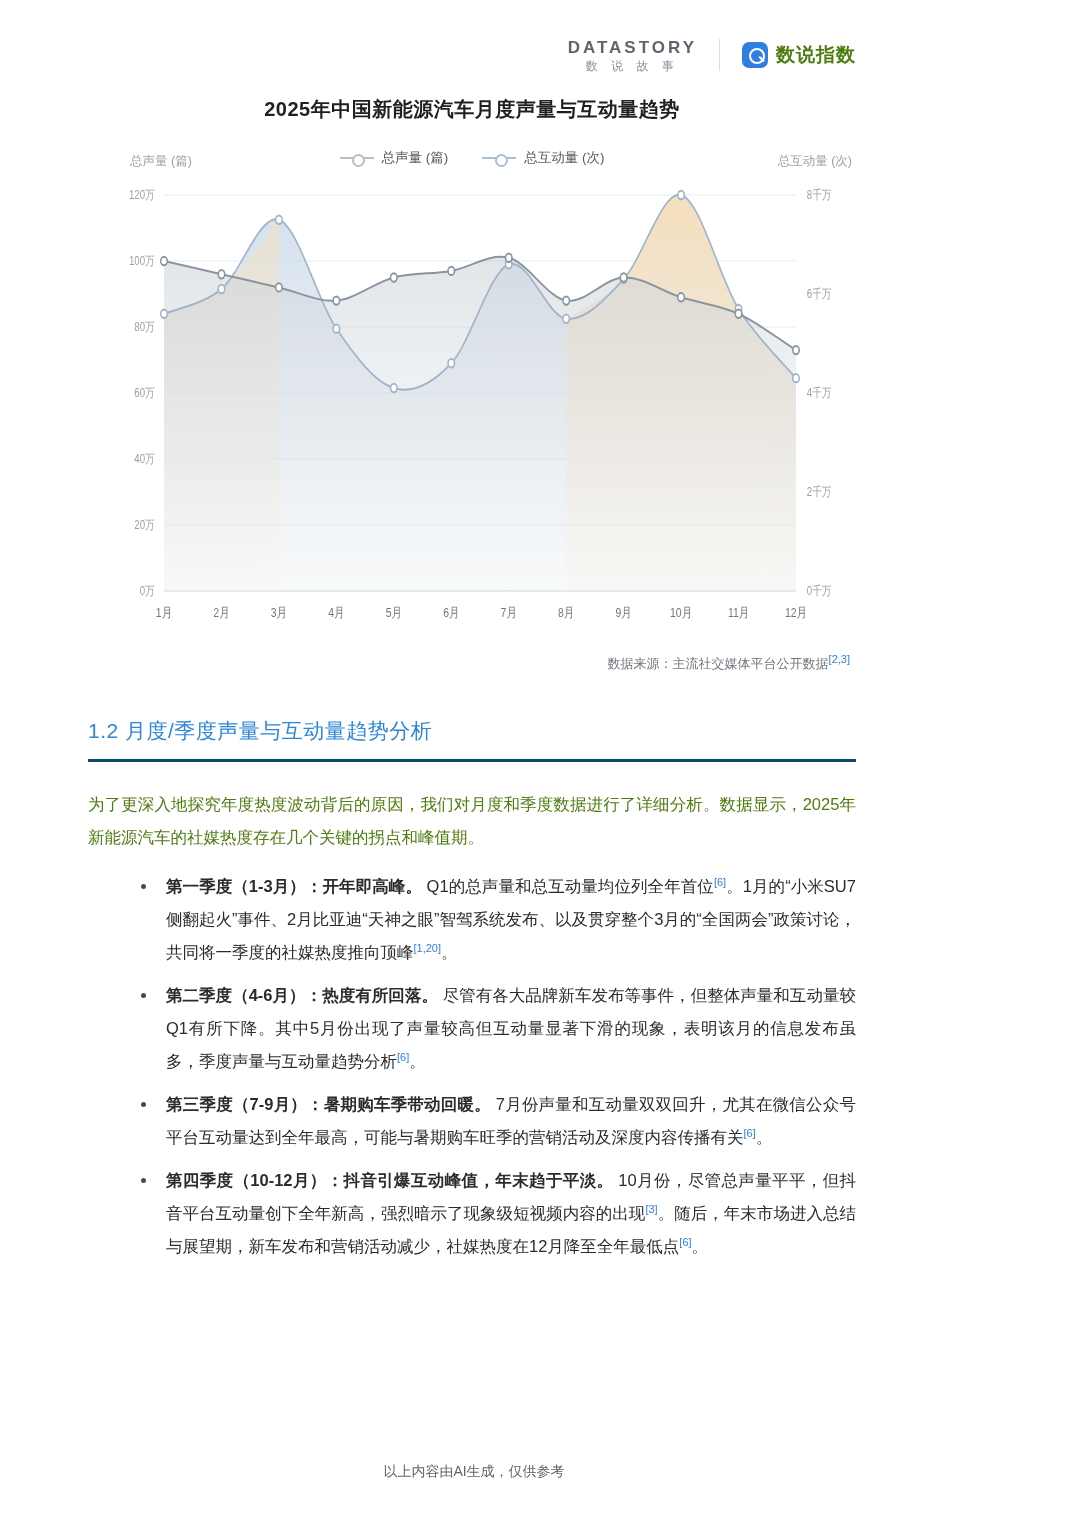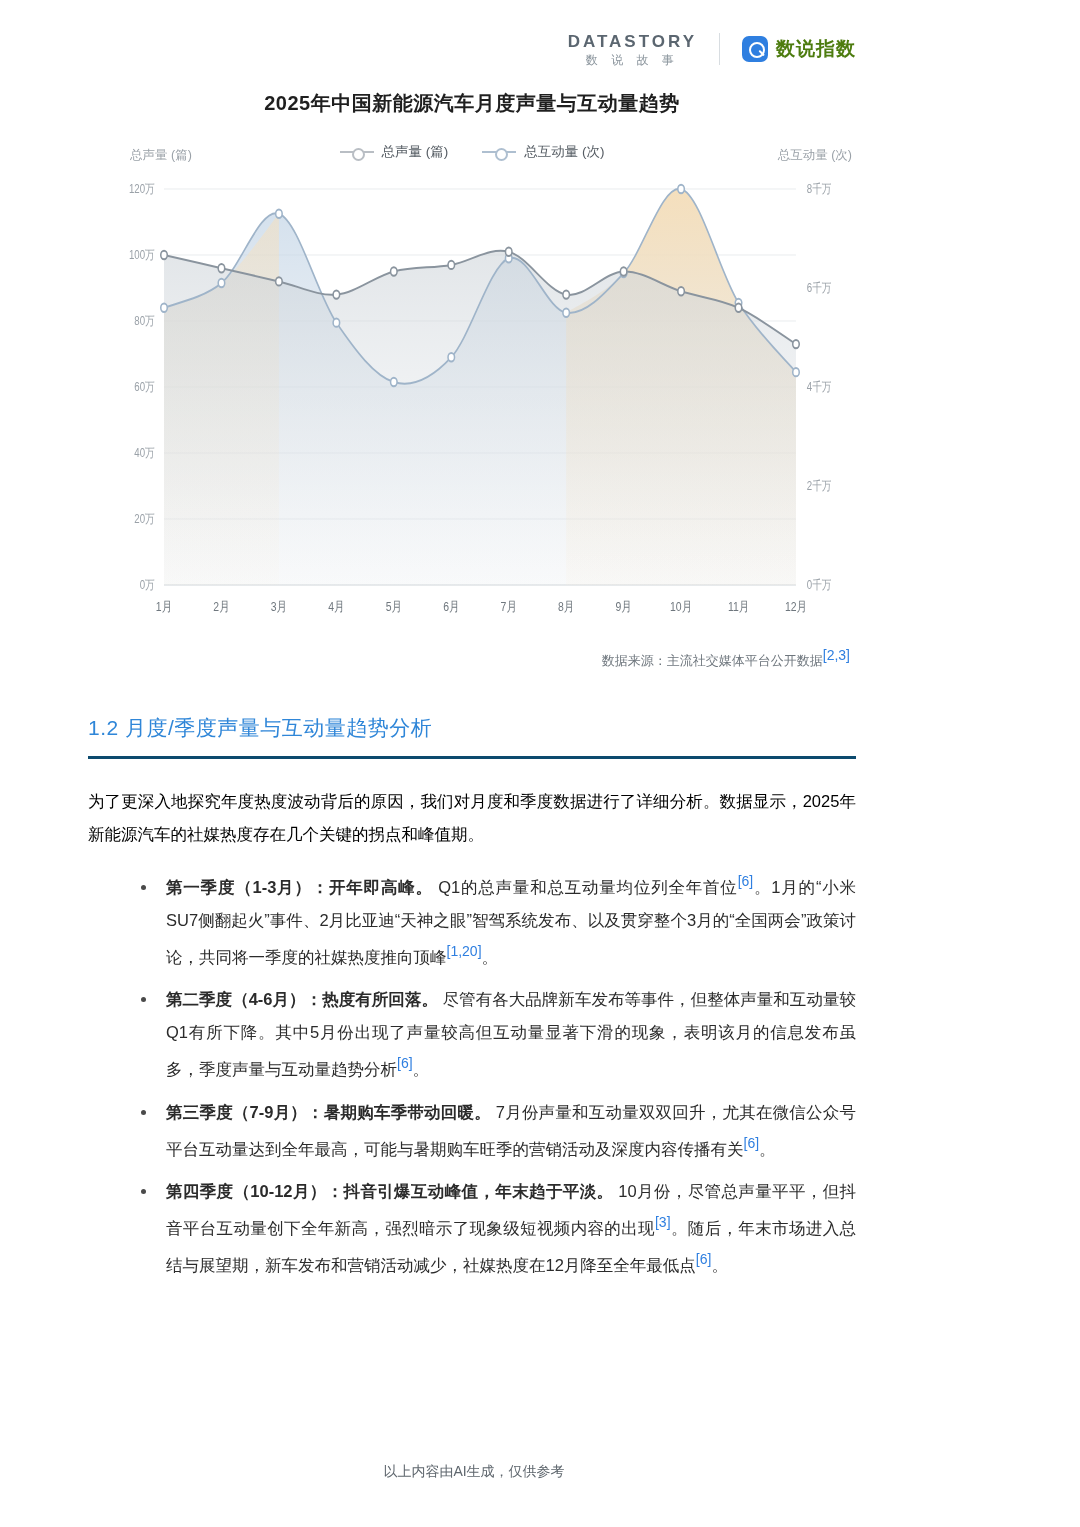--- a/index.html
+++ b/index.html
@@ -3,21 +3,21 @@
 <meta charset="utf-8">
 <style>
   * { box-sizing: border-box; }
   html, body {
     margin: 0; padding: 0;
     width: 1080px; height: 1527px;
     background: #ffffff;
     font-family: "Liberation Sans", "DejaVu Sans", sans-serif;
     color: #2b2b2b;
   }
-  .page { position: relative; width: 944px; height: 1527px; padding: 0 88px; }
+  .page { position: relative; width: 944px; height: 1527px; padding: 6px 88px; }
 
   
   .brandbar {
     display: flex; align-items: center; justify-content: flex-end;
     gap: 22px; padding-top: 36px; height: 62px;
   }
   .brand-ds { display: flex; flex-direction: column; align-items: center; line-height: 1; }
   .brand-ds .b1 {
     font-size: 17px; font-weight: bold; letter-spacing: 3px; color: #5b6670;
   }
@@ -66,30 +66,30 @@
   .lg-line.blue { background: #aebfd0; }
   .lg-line.blue:after { border-color: #aebfd0; }
 
   .plot { position: absolute; left: 28px; right: 12px; top: 34px; height: 452px; }
   svg.chartsvg { display: block; width: 100%; height: 100%; overflow: visible; }
 
   .src-note {
     text-align: right; font-size: 13px; color: #6e767d;
     margin-top: 8px; padding-right: 6px;
   }
-  .ref { color: #2f7fe0; font-size: 14px; vertical-align: super; }
+  .ref { color: #2f7fe0; font-size: 11px; vertical-align: super; }
 
   
   h2.sec {
     font-size: 21px; color: #2f86d8; font-weight: normal;
     margin: 44px 0 0 0; padding-bottom: 14px; border-bottom: 3px solid #0c4a6e;
     letter-spacing: .5px;
   }
   p.body {
-    font-size: 16.5px; line-height: 2.0; color: #000000; margin: 26px 0 0 0;
+    font-size: 16.5px; line-height: 2.0; color: #4d7c0f; margin: 26px 0 0 0;
     text-align: justify;
   }
   ul.points { margin: 16px 0 0 0; padding-left: 30px; }
   ul.points li {
     font-size: 16.5px; line-height: 2.0; color: #2b2b2b;
     margin-bottom: 10px; text-align: justify; padding-left: 8px; margin-left: 40px;
   }
   ul.points li::marker { color: #4a4a4a; }
   .b { font-weight: bold; }
 

